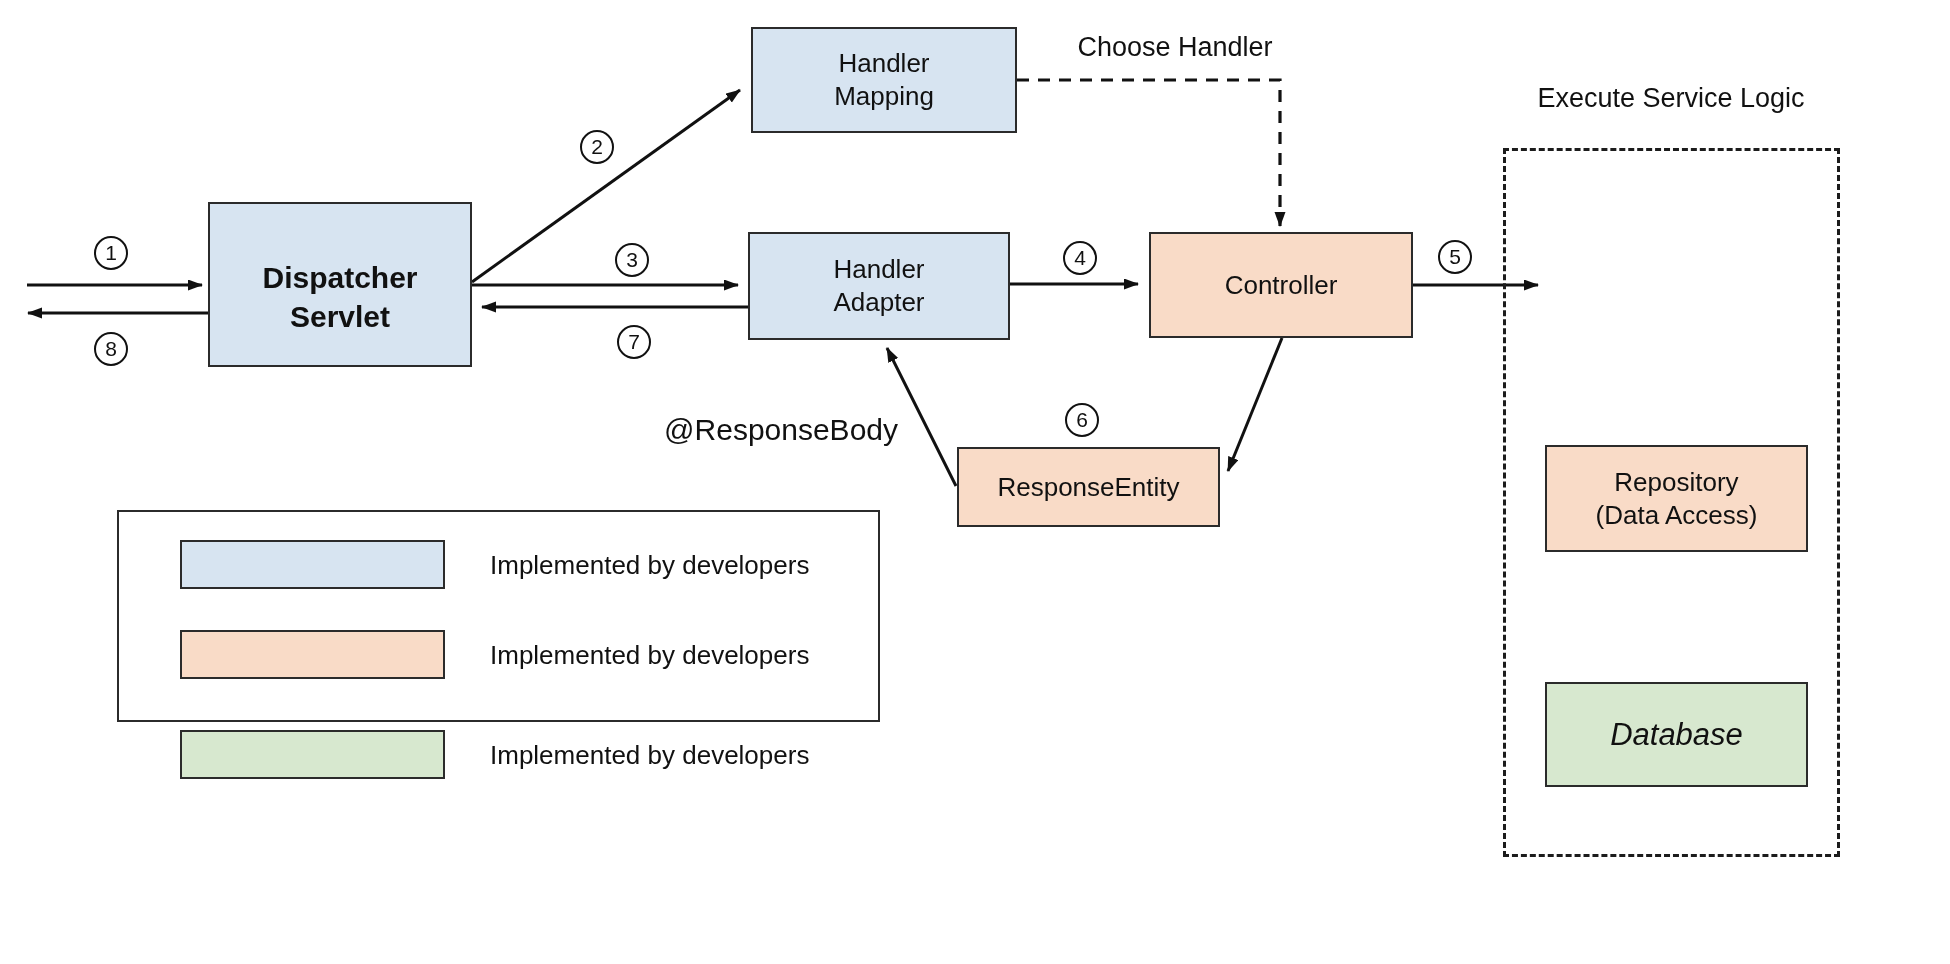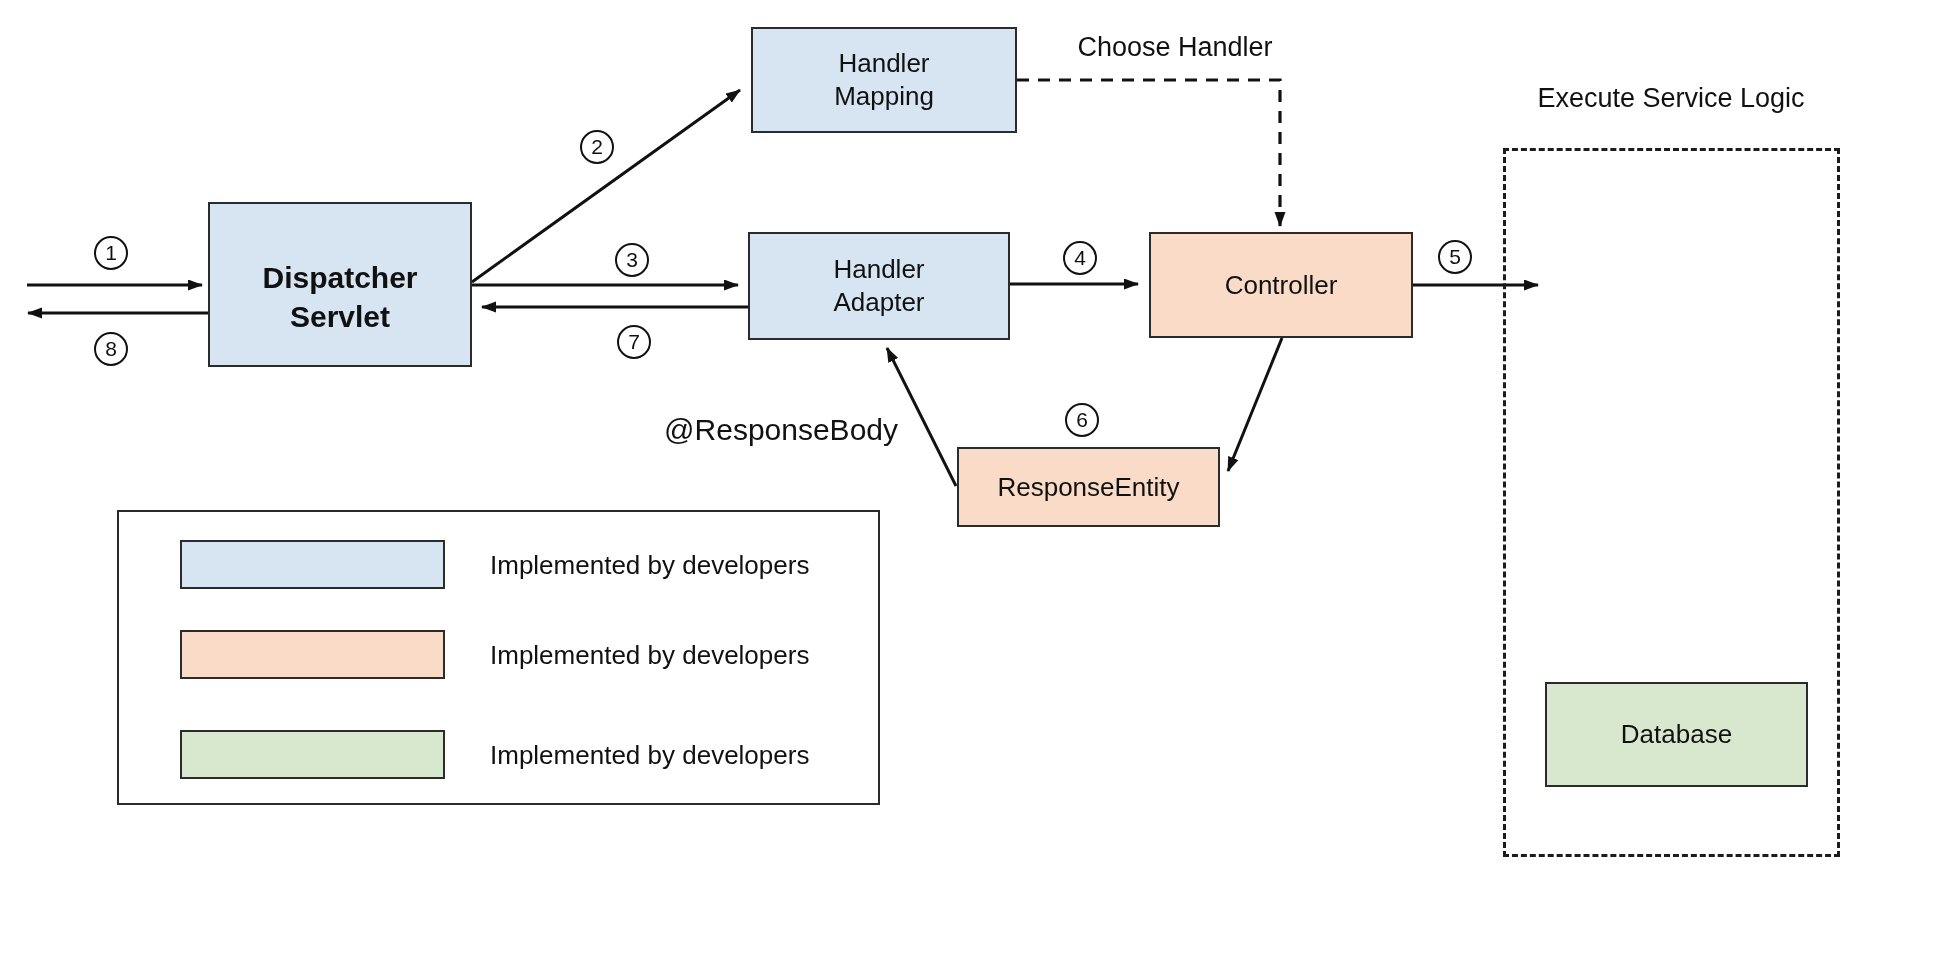--- a/index.html
+++ b/index.html
@@ -17,21 +17,21 @@
     border:2.5px solid #2b2b2b;
     display:flex;align-items:center;justify-content:center;
     text-align:center;
   }
   .node-label{
     white-space:pre-line;
     font-size:26px;
     line-height:33px;
   }
   .node-label.bold{font-weight:bold;font-size:30px;line-height:39px;margin-top:24px;}
-  .node-label.big{font-size:26px;}
+  .node-label.big{font-size:31px;font-style:italic;}
   .dashed-container{
     position:absolute;
     box-sizing:border-box;
     border:3px dashed #1c1c1c;
     background:transparent;
   }
   .legend-box{
     position:absolute;
     box-sizing:border-box;
     border:2.5px solid #2b2b2b;
@@ -122,41 +122,45 @@
 
     <div class="node" style="left: 1149px; top: 232px; width: 264px; height: 106px; background-color: rgb(249, 219, 199);">
       <span class="node-label">Controller</span>
     </div>
 
     <div class="node" style="left: 957px; top: 447px; width: 263px; height: 80px; background-color: rgb(249, 219, 199);">
       <span class="node-label">ResponseEntity</span>
     </div>
 
 
+    <div class="node" style="left: 1545px; top: 445px; width: 263px; height: 107px; background-color: rgb(249, 219, 199);">
+      <span class="node-label">Repository
+(Data Access)</span>
+    </div>
 
     <div class="node" style="left: 1545px; top: 682px; width: 263px; height: 105px; background-color: rgb(215, 232, 207);">
       <span class="node-label big">Database</span>
     </div>
 
     <div class="annotation" style="left:1045px;top:32px;width:260px;text-align:center;">Choose Handler</div>
 
     <div class="annotation" style="left:1523px;top:83px;width:296px;text-align:center;">Execute Service Logic</div>
 
     <div class="annotation" style="left:638px;top:413px;width:260px;text-align:right;font-size:30px;">@ResponseBody</div>
 
     <span class="step" style="left:94px;top:236px;">1</span>
     <span class="step" style="left:580px;top:130px;">2</span>
     <span class="step" style="left:615px;top:243px;">3</span>
     <span class="step" style="left:1063px;top:241px;">4</span>
     <span class="step" style="left:1438px;top:240px;">5</span>
     <span class="step" style="left:1065px;top:403px;">6</span>
     <span class="step" style="left:617px;top:325px;">7</span>
     <span class="step" style="left:94px;top:332px;">8</span>
 
-    <div class="legend-box" style="left:117px;top:510px;width:763px;height:295px;">
+    <div class="legend-box" style="left:117px;top:510px;width:763px;height:212px;">
 
       <div class="legend-swatch" style="top: 28px; background-color: rgb(215, 228, 241);"></div>
       <div class="legend-label" style="top:38px;">Implemented by developers</div>
 
       <div class="legend-swatch" style="top: 118px; background-color: rgb(249, 219, 199);"></div>
       <div class="legend-label" style="top:128px;">Implemented by developers</div>
 
       <div class="legend-swatch" style="top: 218px; background-color: rgb(215, 232, 207);"></div>
       <div class="legend-label" style="top:228px;">Implemented by developers</div>
     </div>

